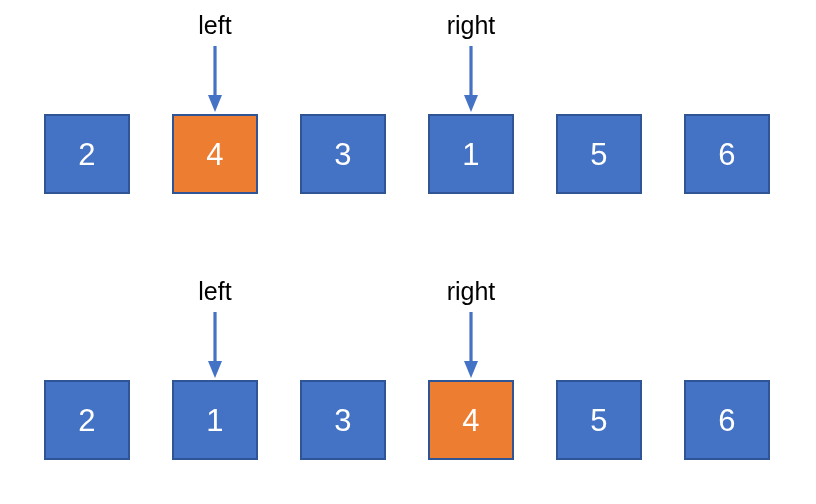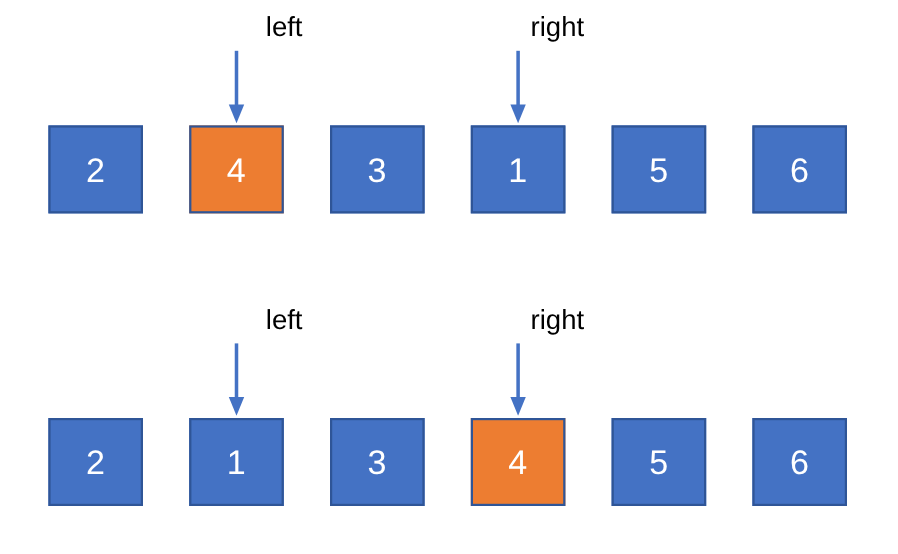--- a/index.html
+++ b/index.html
@@ -40,21 +40,21 @@
     font-size: 31px;
     line-height: 1;
     font-weight: 400;
     letter-spacing: 0.5px;
     user-select: none;
   }
   .pointer {
     position: absolute;
     width: 120px;
     margin-left: -60px;
-    text-align: right;
+    text-align: center;
   }
   .pointer-label {
     color: #000000;
     font-size: 25px;
     line-height: 30px;
     white-space: nowrap;
   }
   .pointer-arrow {
     display: block;
     margin: 6px auto 0;

